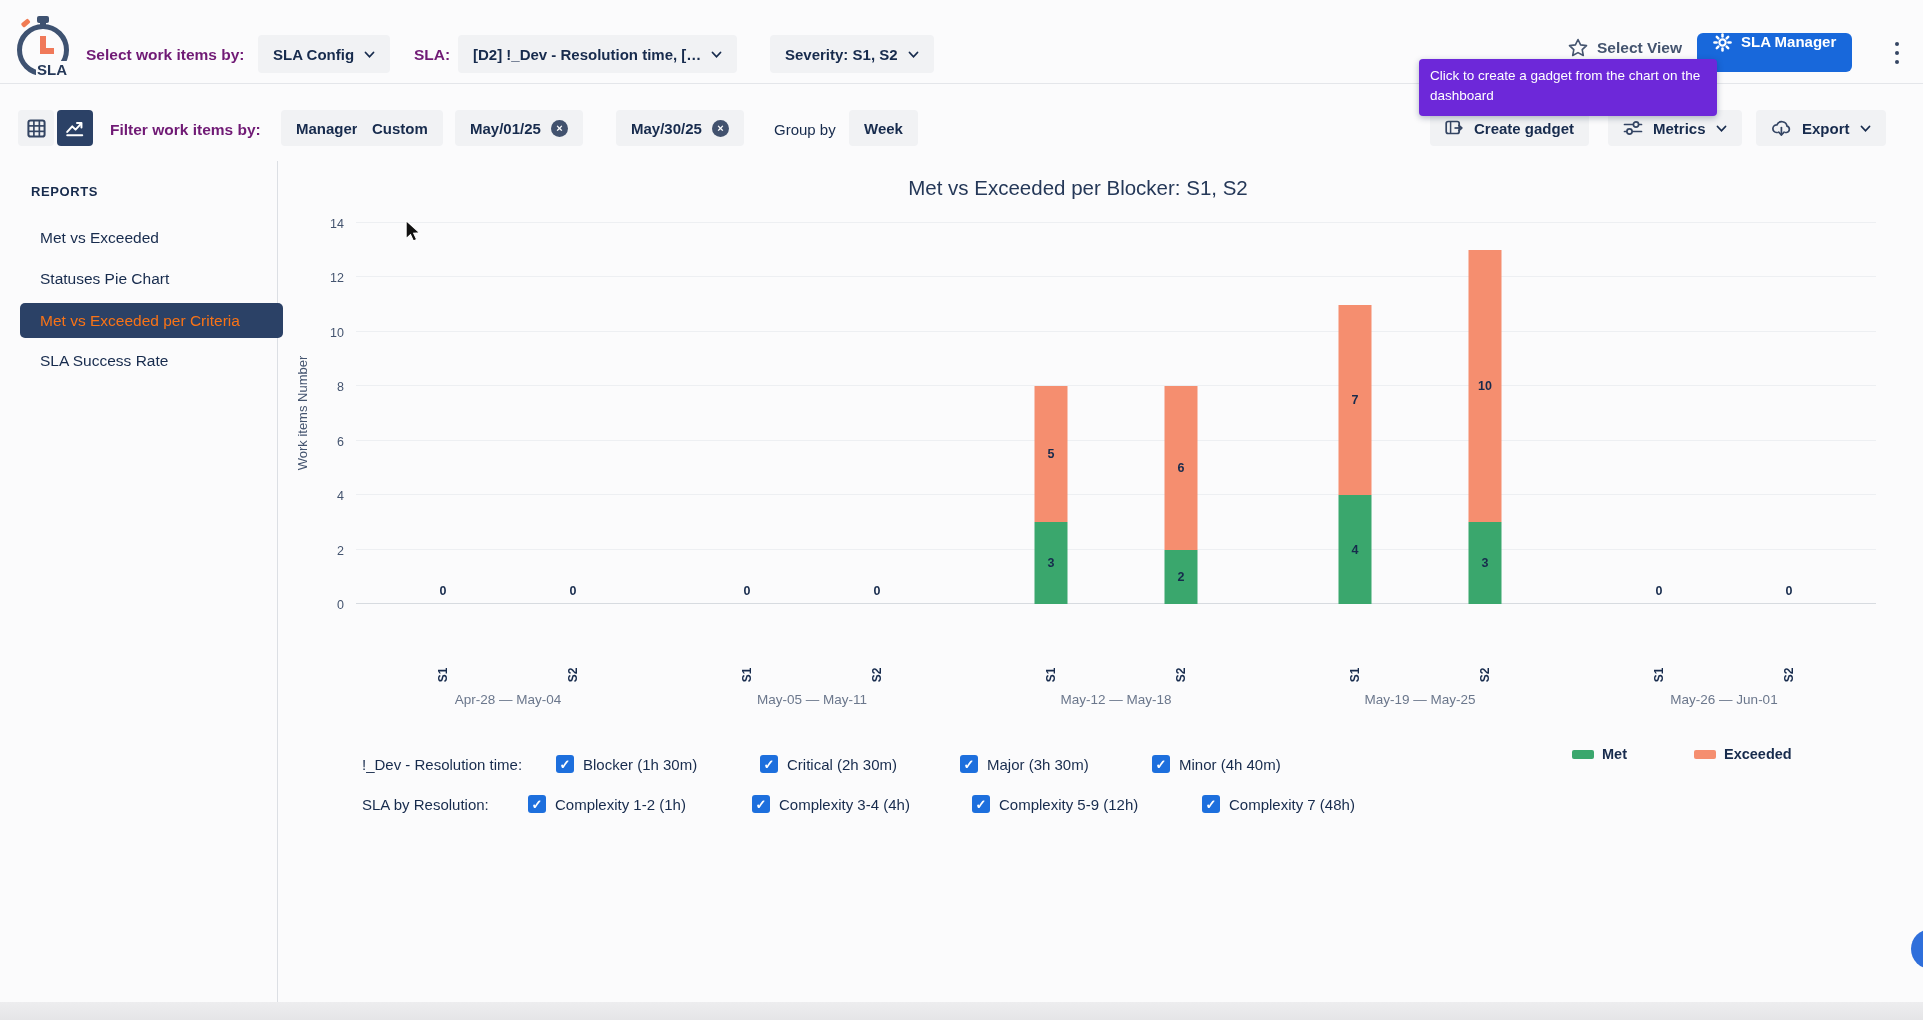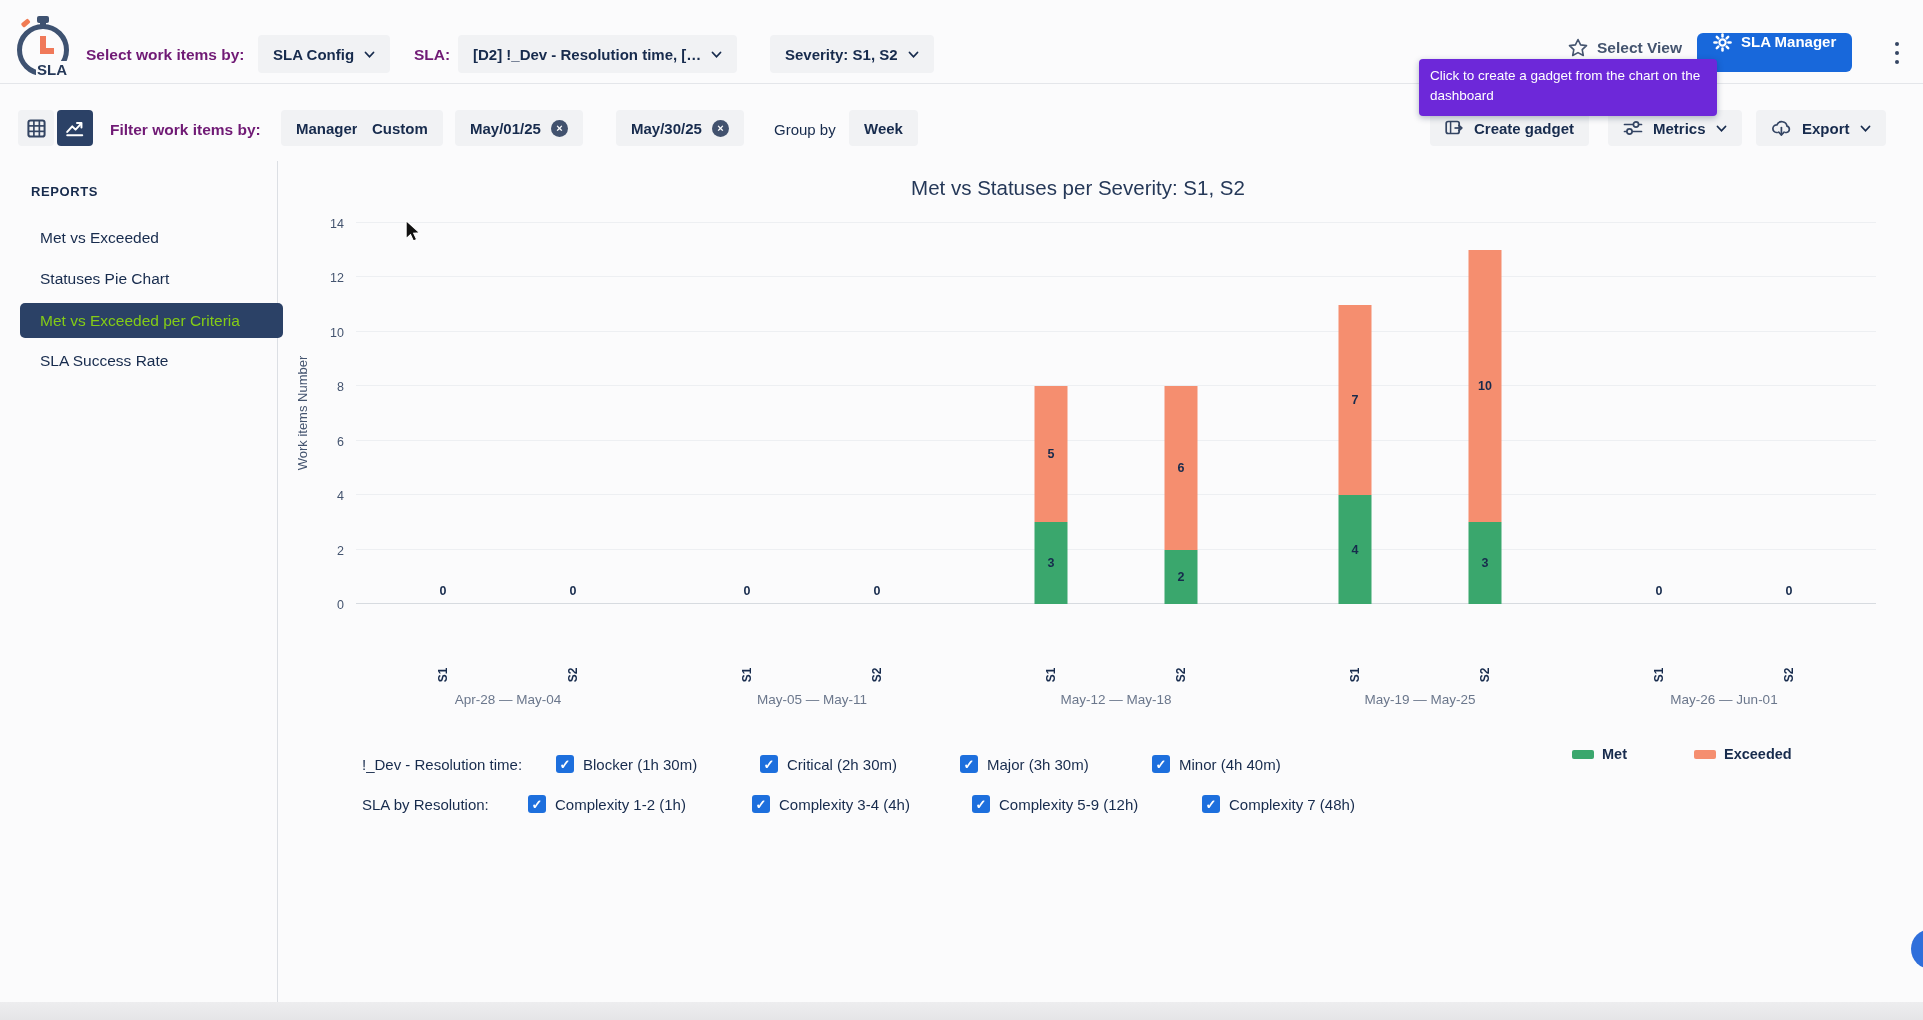--- a/index.html
+++ b/index.html
@@ -42,21 +42,21 @@
                background:#F1F2F4; display:flex; align-items:center; justify-content:center; cursor:pointer; }
   .icon-chip.active { background:#2B4166; }
   .close-ic { width:17px; height:17px; border-radius:50%; background:#42526E; color:#fff;
               display:flex; align-items:center; justify-content:center;
               font-size:11px; font-weight:700; line-height:1; cursor:pointer; }
   
   .side-title { position:absolute; left:31px; top:184px; font-size:13px; font-weight:700; letter-spacing:.6px; }
   .side-item { position:absolute; left:40px; font-size:15.5px; color:#172B4D; cursor:pointer; white-space:nowrap; }
   .side-item.selected {
     left:20px; top:303px; width:263px; height:35px; border-radius:5px;
-    background:#2B4166; color:#84cc16; display:flex; align-items:center; padding-left:20px;
+    background:#2B4166; color:#f97316; display:flex; align-items:center; padding-left:20px;
   }
   
   .chart-title { position:absolute; left:278px; top:176px; width:1600px; text-align:center;
                  font-size:20.5px; font-weight:500; color:#253858; }
   .y-axis-title { position:absolute; left:302px; top:413px; transform:translate(-50%,-50%) rotate(-90deg);
                   font-size:13px; color:#44546F; white-space:nowrap; }
   .plot { position:absolute; left:356px; top:223px; width:1520px; height:381px; }
   .gridline { position:absolute; left:0; right:0; height:1px; background:#EDEFF2; }
   .gridline.base { background:#D7DBE0; }
   .ytick { position:absolute; left:-56px; width:44px; text-align:right; font-size:12.5px; color:#44546F; }
@@ -241,21 +241,21 @@
   </div>
 
   <div class="v-divider"></div>
 
   <div class="side-title">REPORTS</div>
   <div class="side-item" style="top:229px;">Met vs Exceeded</div>
   <div class="side-item" style="top:270px;">Statuses Pie Chart</div>
   <div class="side-item selected">Met vs Exceeded per Criteria</div>
   <div class="side-item" style="top:352px;">SLA Success Rate</div>
 
-  <div class="chart-title">Met vs Statuses per Severity: S1, S2</div>
+  <div class="chart-title">Met vs Exceeded per Blocker: S1, S2</div>
   <div class="y-axis-title">Work items Number</div>
   <div class="plot">
       <div class="gridline base" style="bottom: 0px;"></div>
       <div class="ytick" style="bottom: -8px;">0</div>
       <div class="gridline" style="bottom: 54.4286px;"></div>
       <div class="ytick" style="bottom: 46.4286px;">2</div>
       <div class="gridline" style="bottom: 108.857px;"></div>
       <div class="ytick" style="bottom: 100.857px;">4</div>
       <div class="gridline" style="bottom: 163.286px;"></div>
       <div class="ytick" style="bottom: 155.286px;">6</div>

